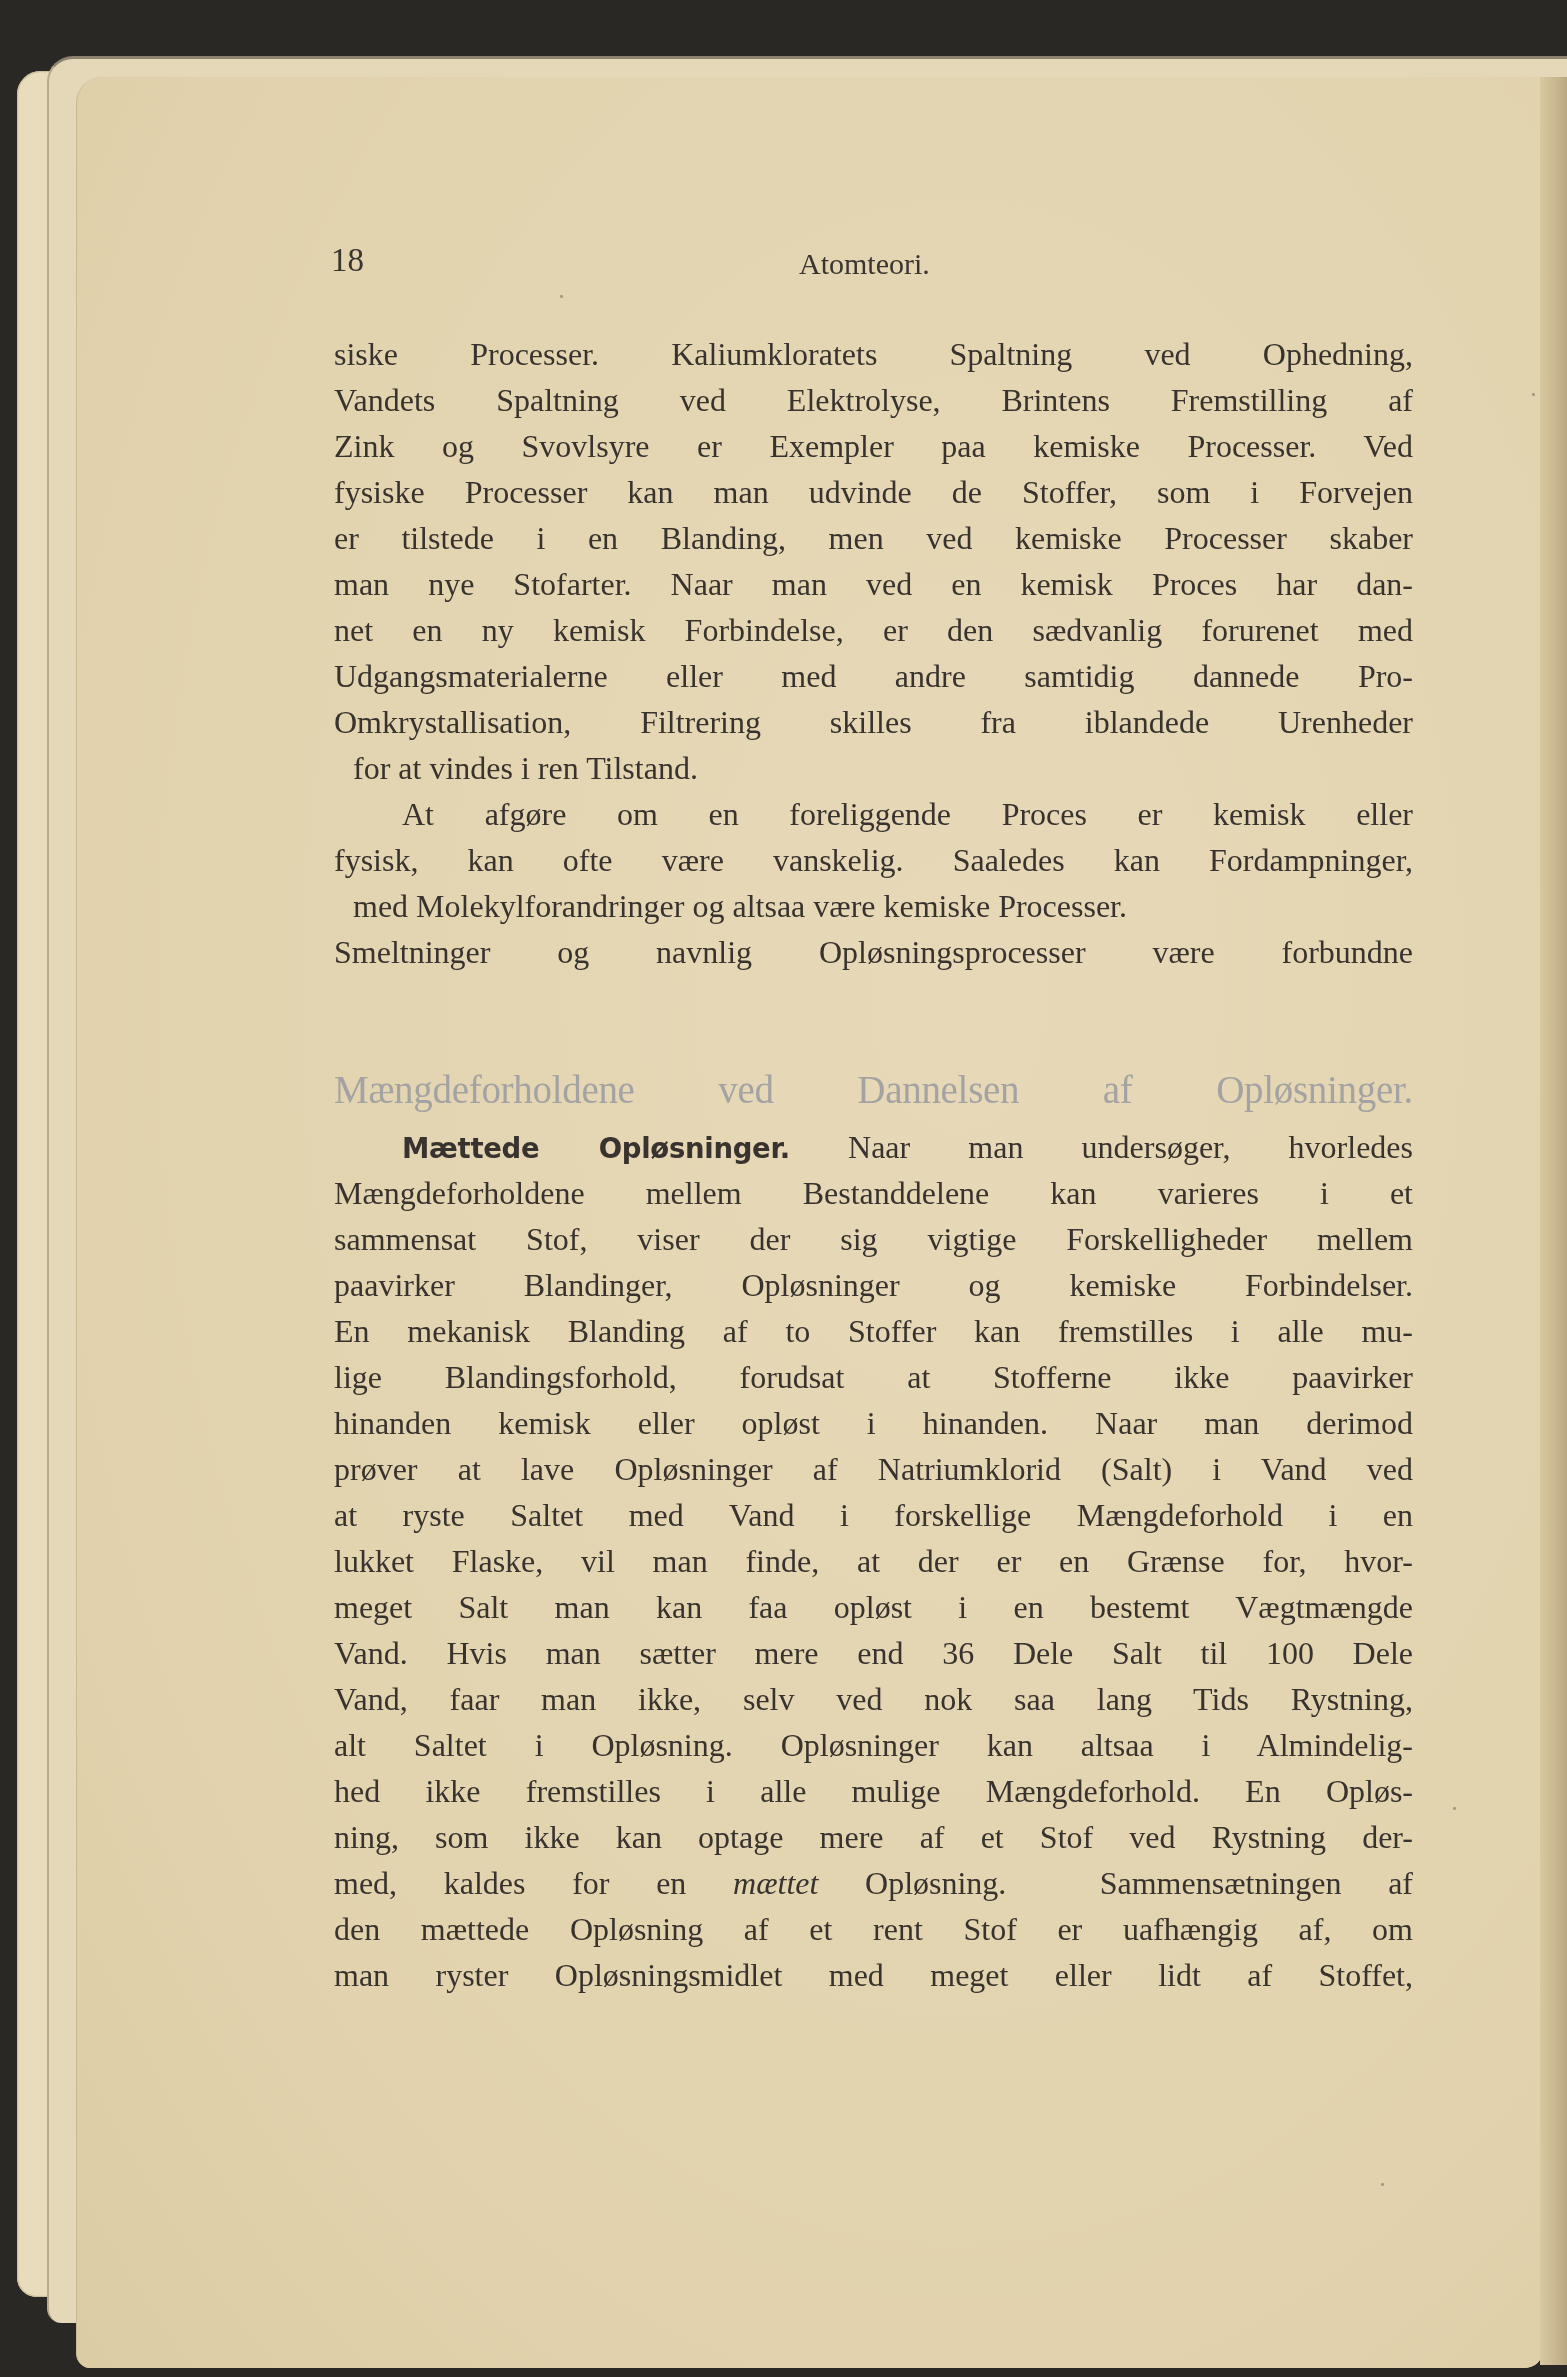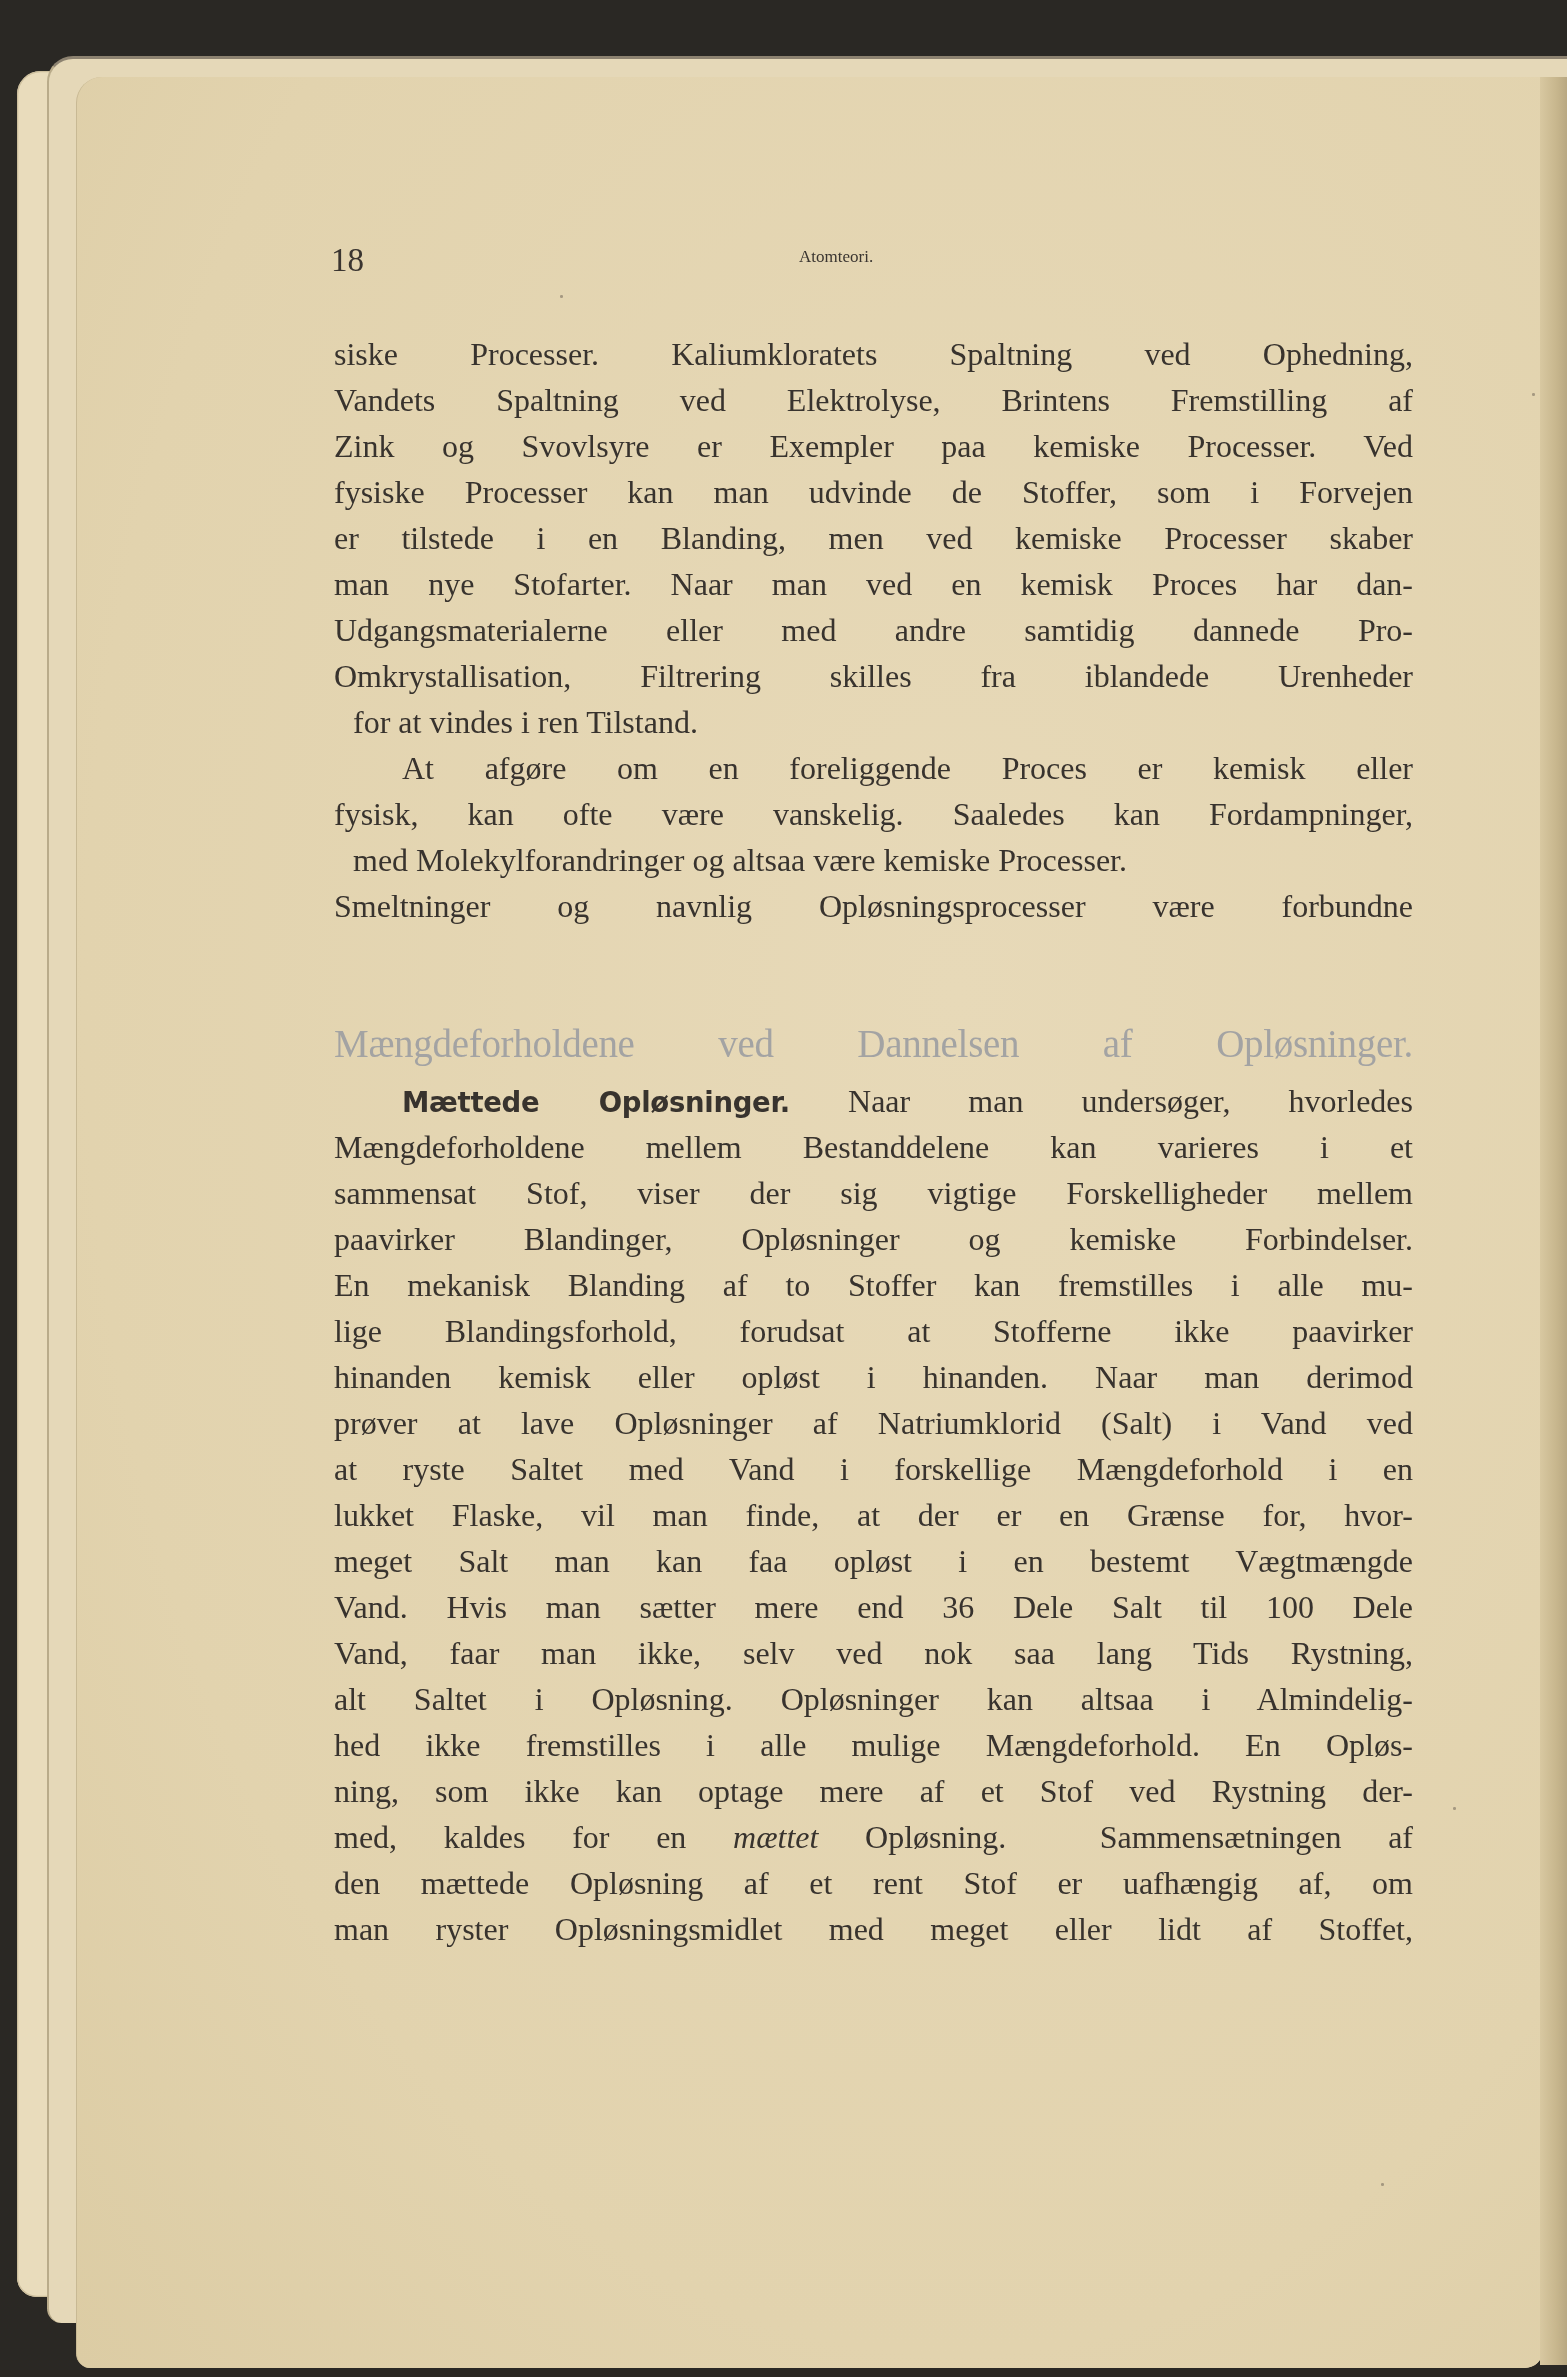--- a/index.html
+++ b/index.html
@@ -33,21 +33,21 @@
     }
     .running-head {
       position: absolute; left: 0; top: 0; width: 1436px; height: 314px; padding-left: 7px;
     }
     .page-number {
       position: absolute; left: 331px; top: 242px;
       font-size: 33px; color: #3a3530;
     }
     .head-title {
       position: absolute; left: 799px; top: 247px;
-      font-size: 17px; color: #3a3530;
+      font-size: 30px; color: #3a3530;
     }
     .text-block {
       position: absolute; left: 334px; top: 331px; width: 1079px;
       color: #38332e;
       font-size: 32px; line-height: 46px;
     }
     .line {
       display: block; text-align: justify; text-align-last: justify;
       white-space: nowrap; height: 46px; word-spacing: 0;
     }
@@ -79,20 +79,21 @@
 </div>
 
 <div class="text-block">
   <div>
     <span class="line">siske Processer.  Kaliumkloratets Spaltning ved Ophedning,</span>
     <span class="line">Vandets Spaltning ved Elektrolyse, Brintens Fremstilling af</span>
     <span class="line">Zink og Svovlsyre er Exempler paa kemiske Processer.  Ved</span>
     <span class="line">fysiske Processer kan man udvinde de Stoffer, som i Forvejen</span>
     <span class="line">er tilstede i en Blanding, men ved kemiske Processer skaber</span>
     <span class="line">man nye Stofarter.  Naar man ved en kemisk Proces har dan-</span>
+    <span class="line">net en ny kemisk Forbindelse, er den sædvanlig forurenet med</span>
     <span class="line">Udgangsmaterialerne eller med andre samtidig dannede Pro-</span>
     <span class="line">Omkrystallisation, Filtrering skilles fra iblandede Urenheder</span>
     <span class="line last">for at vindes i ren Tilstand.</span>
   </div>
 
   <div>
     <span class="line indent">At afgøre om en foreliggende Proces er kemisk eller</span>
     <span class="line">fysisk, kan ofte være vanskelig.  Saaledes kan Fordampninger,</span>
     <span class="line last">med Molekylforandringer og altsaa være kemiske Processer.</span>
     <span class="line">Smeltninger og navnlig Opløsningsprocesser være forbundne</span>

